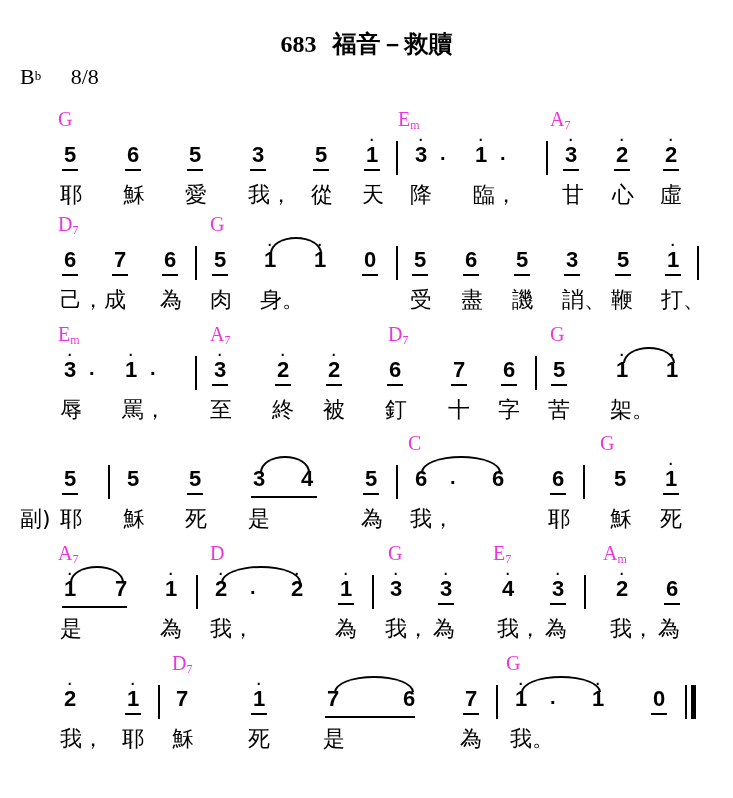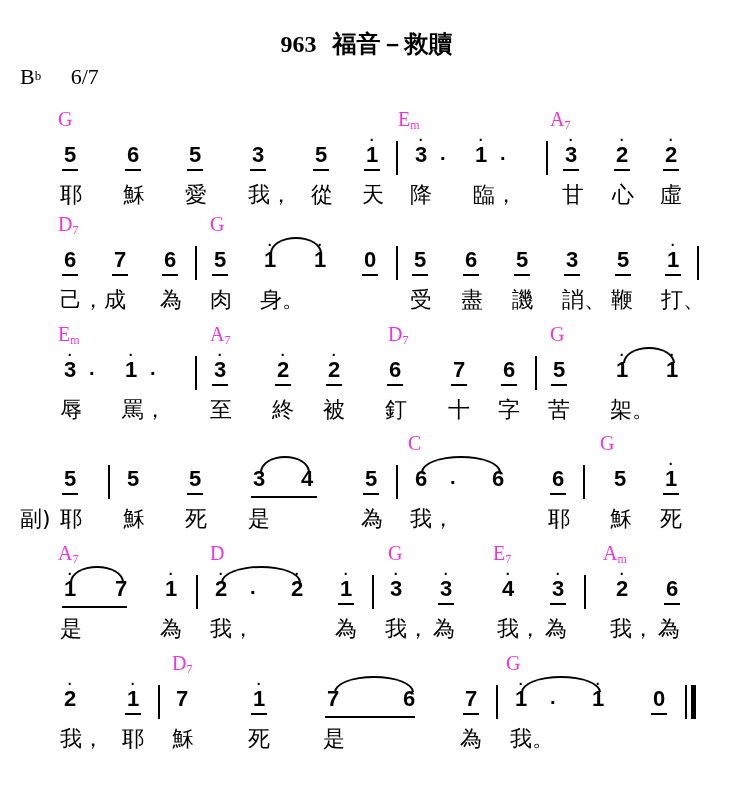--- a/index.html
+++ b/index.html
@@ -19,27 +19,27 @@
   .bar { position: absolute; top: 33px; width: 2px; height: 34px; background: #000; }
   .bar.thick { width: 5px; }
   .beam { position: absolute; top: 64px; height: 2px; background: #000; }
   .tie { position: absolute; top: 24px; height: 14px; border: 2px solid #000; border-bottom: none; border-radius: 50% 50% 0 0 / 100% 100% 0 0; }
   .lyric { position: absolute; top: 72px; font-family: "DejaVu Sans", "Liberation Sans", sans-serif; font-size: 22px; white-space: nowrap; letter-spacing: 0; }
 </style>
 </head>
 <body>
 
 <div class="title">
-  <span class="num">963</span>
+  <span class="num">683</span>
   <span>福音－救贖</span>
 </div>
 
 <div class="key">
   <span>B</span><sup>b</sup>
-  <span class="time">6/7</span>
+  <span class="time">8/8</span>
 </div>
 
 <div class="sys" style="top:108px;">
   <span class="chord" style="left:58px;"><span>G</span></span>
   <span class="chord" style="left:398px;"><span>E</span><sub>m</sub></span>
   <span class="chord" style="left:550px;"><span>A</span><sub>7</sub></span>
 
   <span class="note ul" style="left:59px;">5</span>
   <span class="note ul" style="left:122px;">6</span>
   <span class="note ul" style="left:184px;">5</span>

